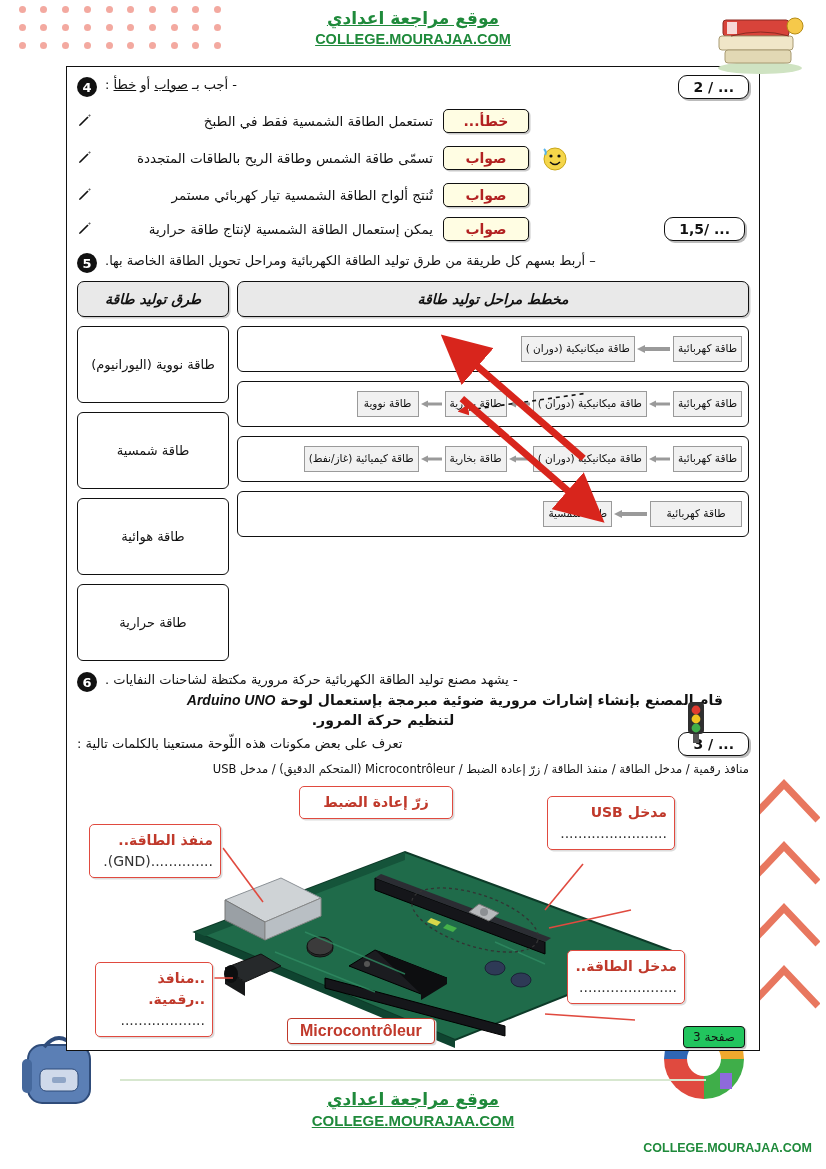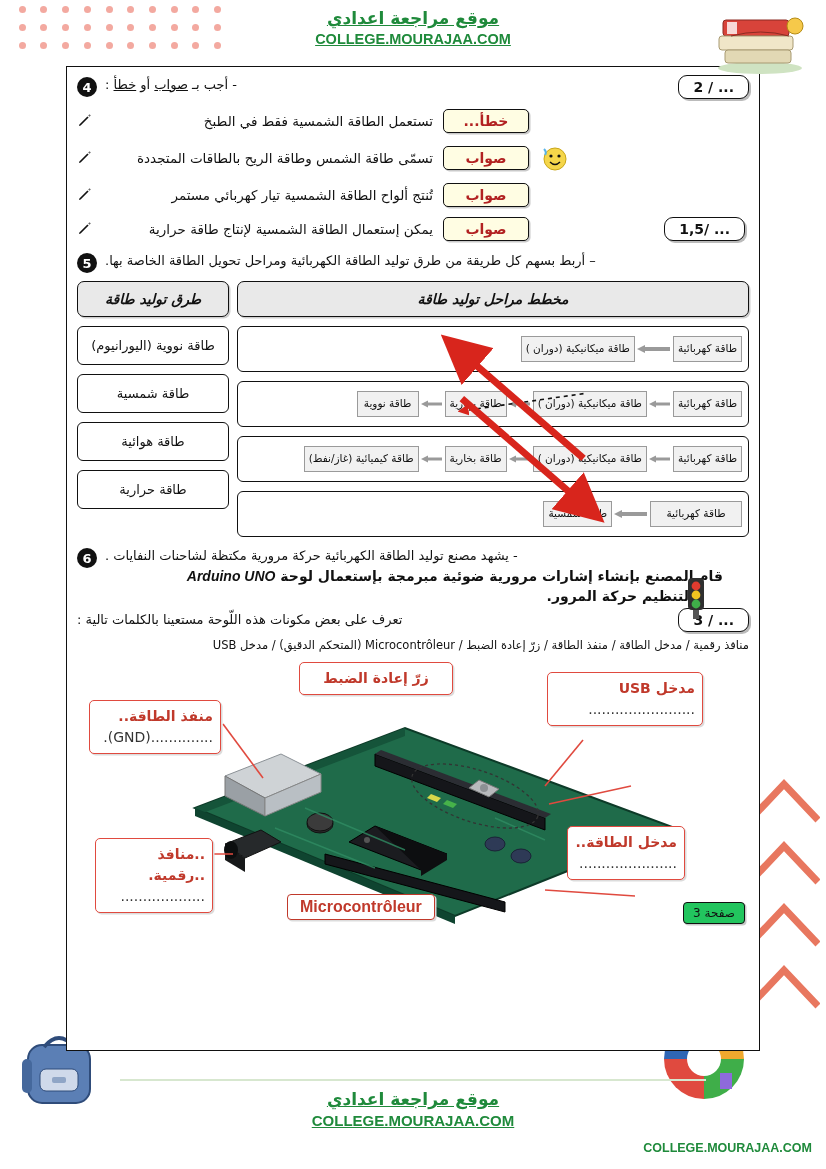--- a/index.html
+++ b/index.html
@@ -104,21 +104,21 @@
 
   .band-title {
     border:1.2px solid #111; border-radius:7px;
     background:#e9e9e9;
     font-weight:bold; font-style:italic; font-size:14px;
     text-align:center; padding:9px 4px; color:#111;
     box-shadow:1.5px 1.5px 0 #cfcfcf;
   }
   .src-box {
     border:1.2px solid #111; border-radius:6px; background:#fff;
-    font-size:13px; text-align:center; padding:11px 2px;
+    font-size:13px; text-align:center; padding:30px 2px;
     margin-top:9px; color:#111;
   }
   .chain {
     border:1.2px solid #111; border-radius:6px; background:#fff;
     margin-top:9px; padding:7px 6px;
     display:flex; align-items:center; justify-content:flex-start; gap:2px;
     min-height:46px;
   }
   .cell {
     border:1px solid #9a9a9a; background:#f1f1f1;
@@ -412,21 +412,21 @@
       <rect x="11" y="4" width="16" height="32" rx="4" fill="#2f2f2f"></rect>
       <circle cx="19" cy="12" r="4.4" fill="#e03b2f"></circle>
       <circle cx="19" cy="21" r="4.4" fill="#f0c420"></circle>
       <circle cx="19" cy="30" r="4.4" fill="#3fae49"></circle>
       <rect x="16" y="36" width="6" height="9" fill="#555"></rect>
     </svg>
 
     <p style="text-align:right; padding-right:26px; font-weight:bold;">
       <span>قام المصنع بإنشاء إشارات مرورية ضوئية مبرمجة بإستعمال لوحة </span><span style="font-family:'Liberation Sans',sans-serif;font-style:italic;">Arduino UNO</span>
     </p>
-    <p style="text-align:right; font-weight:bold; margin-right:60px;">لتنظيم حركة المرور.</p>
+    <p style="text-align:center; font-weight:bold; margin-right:60px;">لتنظيم حركة المرور.</p>
 
     <div style="display:flex; align-items:center; gap:10px; margin-top:2px;">
       <div class="mark">... / 3</div>
       <div style="flex:1 1 auto;"></div>
       <div class="qtext">تعرف على بعض مكونات هذه اللّوحة مستعينا بالكلمات تالية :</div>
     </div>
 
     <div class="kw-line">منافذ رقمية / مدخل الطاقة / منفذ الطاقة / زرّ إعادة الضبط / Microcontrôleur (المتحكم الدقيق) / مدخل USB</div>
 
     <div class="board-area">
@@ -472,21 +472,21 @@
         <g stroke="#e04a3f" stroke-width="1.6" fill="none">
           <path d="M508 82 L470 128"></path>
           <path d="M556 128 L474 146"></path>
           <path d="M148 66 L188 120"></path>
           <path d="M118 196 L158 196"></path>
           <path d="M560 238 L470 232"></path>
         </g>
       </svg>
 
       
-      <div class="callout" style="left:470px; top:14px; width:156px;">
+      <div class="callout" style="left:470px; top:14px; width:128px;">
         <span class="u">مدخل USB</span>
         <span class="dots">........................</span>
       </div>
 
       <div class="callout" style="left:222px; top:4px; width:154px; text-align:center;">
         <span class="u">زرّ إعادة الضبط</span>
       </div>
 
       <div class="callout" style="left:12px; top:42px; width:132px;">
         <span class="u">منفذ الطاقة..</span>

